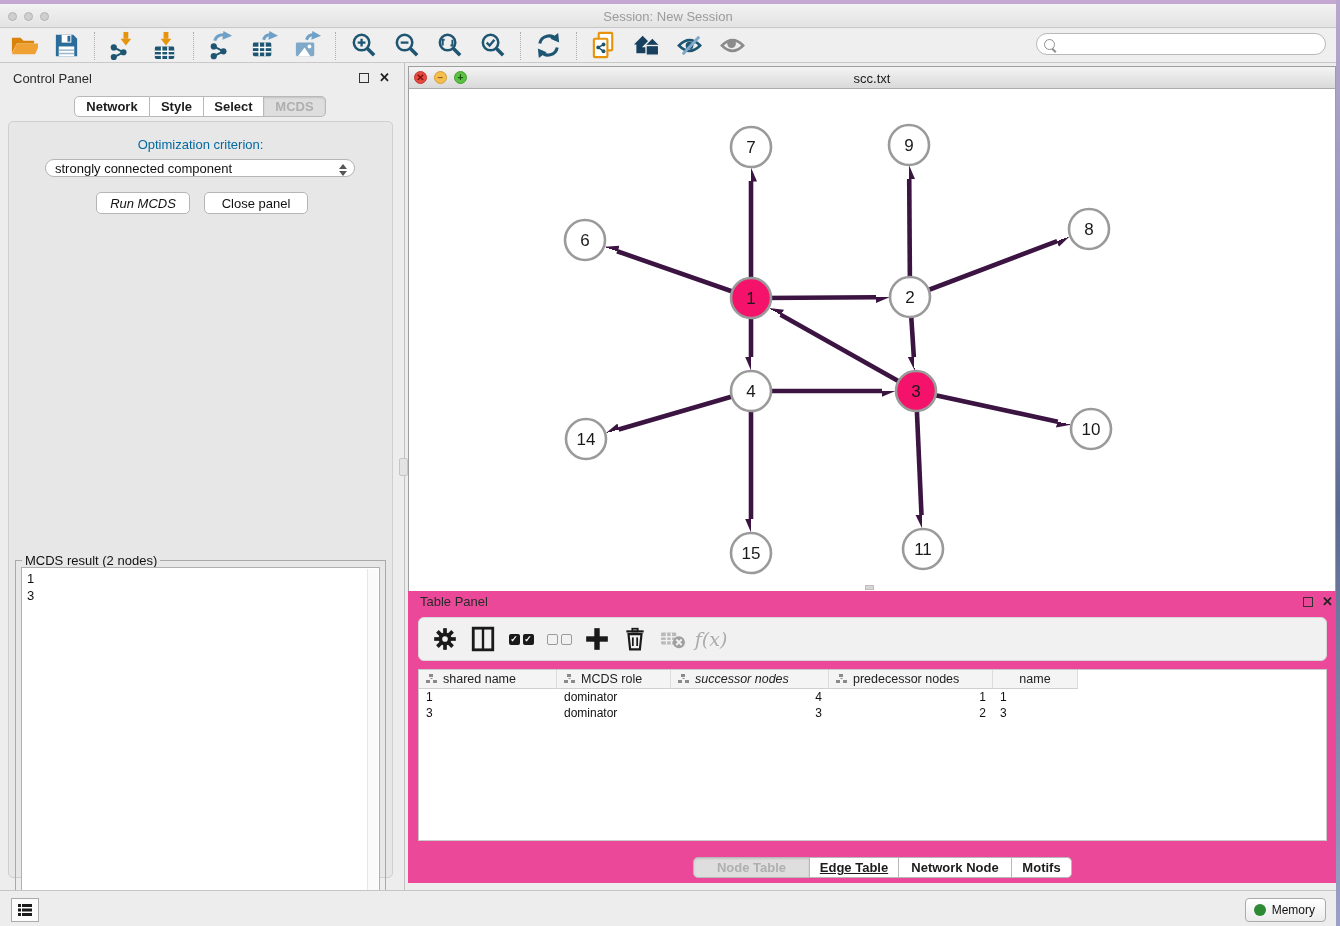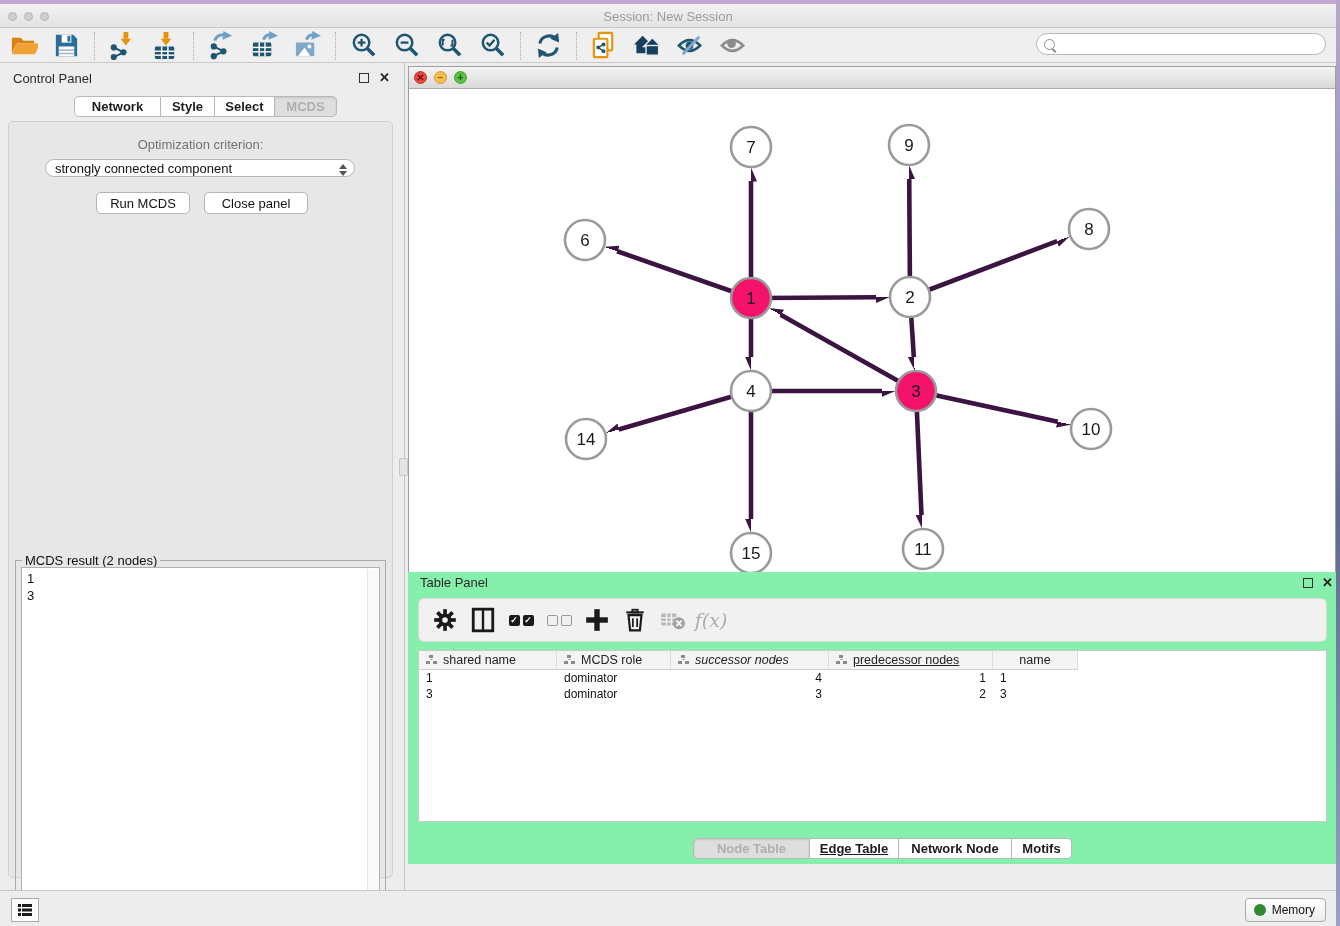--- a/index.html
+++ b/index.html
@@ -41,29 +41,29 @@
   .seg-group { position:absolute; display:flex; }
   .seg { height:21px; background:#FFFFFF; border:1px solid #B8B8B8; border-left:none;
     font-size:13px; font-weight:600; color:#1C1C1C; display:flex; align-items:center; justify-content:center; }
   .seg:first-child { border-left:1px solid #B8B8B8; border-radius:5px 0 0 5px; }
   .seg:last-child { border-radius:0 5px 5px 0; }
   .seg.pressed { background:#DEDEDE; color:#AFAFAF; box-shadow:inset 0 1px 2px rgba(0,0,0,.12); }
   .cp-tabs { left:74px; top:33px; }
 
   .cp-content { position:absolute; left:8px; top:58px; width:385px; height:757px;
     background:#E7E7E7; border:1px solid #CFCFCF; border-radius:5px; }
-  .opt-label { position:absolute; left:0; right:0; top:15px; text-align:center; font-size:13px; color:#737373; }
+  .opt-label { position:absolute; left:0; right:0; top:15px; text-align:center; font-size:13px; color:#0369a1; }
   .dropdown { position:absolute; left:36px; top:37px; width:310px; height:18px; background:#fff;
     border:1px solid #B5B5B5; border-radius:11px; display:flex; align-items:center; padding-left:9px; font-size:13px; color:#111; }
   .dd-stepper { position:absolute; right:5px; top:2px; width:13px; height:16px; display:flex; flex-direction:column; align-items:center; justify-content:center; gap:2px; }
   .dd-up { width:0;height:0;border-left:4px solid transparent;border-right:4px solid transparent;border-bottom:5px solid #555; }
   .dd-down { width:0;height:0;border-left:4px solid transparent;border-right:4px solid transparent;border-top:5px solid #555; }
   .cp-btn { position:absolute; top:70px; height:22px; background:#fff; border:1px solid #B5B5B5; border-radius:5px;
     font-size:13px; color:#111; display:flex; align-items:center; justify-content:center; font-family:"Liberation Sans",sans-serif; }
-  .btn-run { left:87px; width:94px; }
+  .btn-run { left:87px; width:94px;font-style:italic; }
   .btn-close { left:195px; width:104px; }
 
   .groupbox { position:absolute; left:6px; top:438px; width:371px; height:372px; border:1px solid #A9A9A9; }
   .groupbox-title { position:absolute; left:6px; top:-8px; background:#E7E7E7; padding:0 3px; font-size:13px; color:#111; }
   .result-area { position:absolute; left:5px; top:6px; width:359px; height:358px; background:#fff; border:1px solid #B0B0B0; }
   .result-text { position:absolute; left:5px; top:2px; font-size:13px; color:#111; line-height:17px; white-space:pre; }
   .result-scroll { position:absolute; right:1px; top:1px; width:11px; height:356px; background:#FAFAFA; border-left:1px solid #E6E6E6; }
 
   
   .net-window { position:absolute; left:408px; top:66px; width:928px; height:526px; border:1px solid #9E9E9E; background:#fff; }
@@ -72,21 +72,21 @@
   .net-title { position:absolute; left:0; right:0; top:4px; text-align:center; font-size:13px; color:#1A1A1A; }
   .light { position:absolute; top:4px; width:13px; height:13px; border-radius:50%; font-size:10px; font-weight:bold;
     display:flex; align-items:center; justify-content:center; line-height:1; }
   .light.red { left:5px; background:#E9493E; border:1px solid #C2362D; color:#74150F; }
   .light.yellow { left:25px; background:#F5BE4F; border:1px solid #D49E33; color:#8A611A; }
   .light.green { left:45px; background:#5BC043; border:1px solid #43A02E; color:#1A5A10; }
   .net-canvas { position:absolute; left:0; top:22px; width:926px; height:502px; background:#fff; }
   .net-grip { position:absolute; left:456px; bottom:1px; width:9px; height:5px; background:#D6D6D6; border:1px solid #BDBDBD; }
 
   
-  .table-panel { position:absolute; left:408px; top:572px; width:928px; height:292px; background:#86efac; }
+  .table-panel { position:absolute; left:408px; top:591px; width:928px; height:292px; background:#ec4899; }
   .tp-title { position:absolute; left:12px; top:3px; font-size:13px; color:#2A2A2A; }
   .tp-float { left:895px; } .tp-close { left:914px; top:0px;}
   .tp-toolbar { position:absolute; left:10px; top:26px; width:909px; height:44px; background:#F1F1F1;
     border:1px solid #D8D8D8; border-radius:6px; display:flex; align-items:center; padding-left:13px; }
   .tpi { width:26px; height:26px; display:flex; align-items:center; justify-content:center; margin-right:12px; }
   .cbx-pair { display:flex; gap:3px; }
   .cbx { width:11px; height:11px; background:#1A1A1A; border-radius:2px; color:#fff; font-size:9px; font-weight:bold;
     display:flex; align-items:center; justify-content:center; }
   .cbx.empty { background:#F1F1F1; border:1.5px solid #9A9A9A; }
   .fx-label { font-family:"DejaVu Serif", serif; font-style:italic; font-size:19px; color:#ABABAB; }
@@ -281,21 +281,21 @@
     <span class="mag"></span>
     <input class="search-input" placeholder="" style="">
   </div>
 </div>
 
 <div class="control-panel">
   <div class="panel-title">Control Panel</div>
   <span class="mini-float cp-float"></span>
   <span class="mini-close cp-close">✕</span>
   <div class="seg-group cp-tabs" id="cp-tabs">
-      <div class="seg" style="width: 87px;">Network</div>
+      <div class="seg" style="width: 76px;">Network</div>
       <div class="seg" style="width: 54px;">Style</div>
       <div class="seg" style="width: 60px;">Select</div>
       <div class="seg pressed" style="width: 62px;">MCDS</div>
     </div>
 
   <div class="cp-content">
     <div class="opt-label">Optimization criterion:</div>
     <div class="dropdown">
       <span>strongly connected component</span>
       <span class="dd-stepper">
@@ -317,20 +317,21 @@
   </div>
 </div>
 <div class="cp-divider"></div>
 <div class="splitter-grip"></div>
 
 <div class="net-window">
   <div class="net-titlebar">
     <span class="light red">✕</span>
     <span class="light yellow">−</span>
     <span class="light green">+</span>
+    <div class="net-title">scc.txt</div>
   </div>
   <div class="net-canvas">
     <svg id="graph-svg" width="926" height="502" viewBox="0 0 926 502">
       <defs>
         <marker id="arrowhead" markerUnits="userSpaceOnUse" markerWidth="16" markerHeight="14" refX="0.5" refY="0" orient="auto">
           <path d="M0,-6 L14,0 L0,6 Z" fill="#3B1442"></path>
         </marker>
       </defs>
       <g id="edge-layer">
           <line x1="342" y1="209" x2="342" y2="92" stroke="#3B1442" stroke-width="4.6" marker-end="url(#arrowhead)"></line>
@@ -452,21 +453,21 @@
           <span>shared name</span>
         </div>
         <div class="th" style="width: 114px;">
           <span class="tree-icon"></span>
           <span>MCDS role</span>
         </div>
         <div class="th" style="width: 158px; font-style: italic;">
           <span class="tree-icon"></span>
           <span>successor nodes</span>
         </div>
-        <div class="th" style="width: 164px; text-decoration: underline;">
+        <div class="th" style="width: 164px;">
           <span class="tree-icon"></span>
           <span>predecessor nodes</span>
         </div>
         <div class="th center" style="width: 85px;">
           <span>name</span>
         </div>
       </div>
     <div class="tbody" id="table-body">
         <div class="tr">
           <div class="td" style="width: 138px;">1</div>

